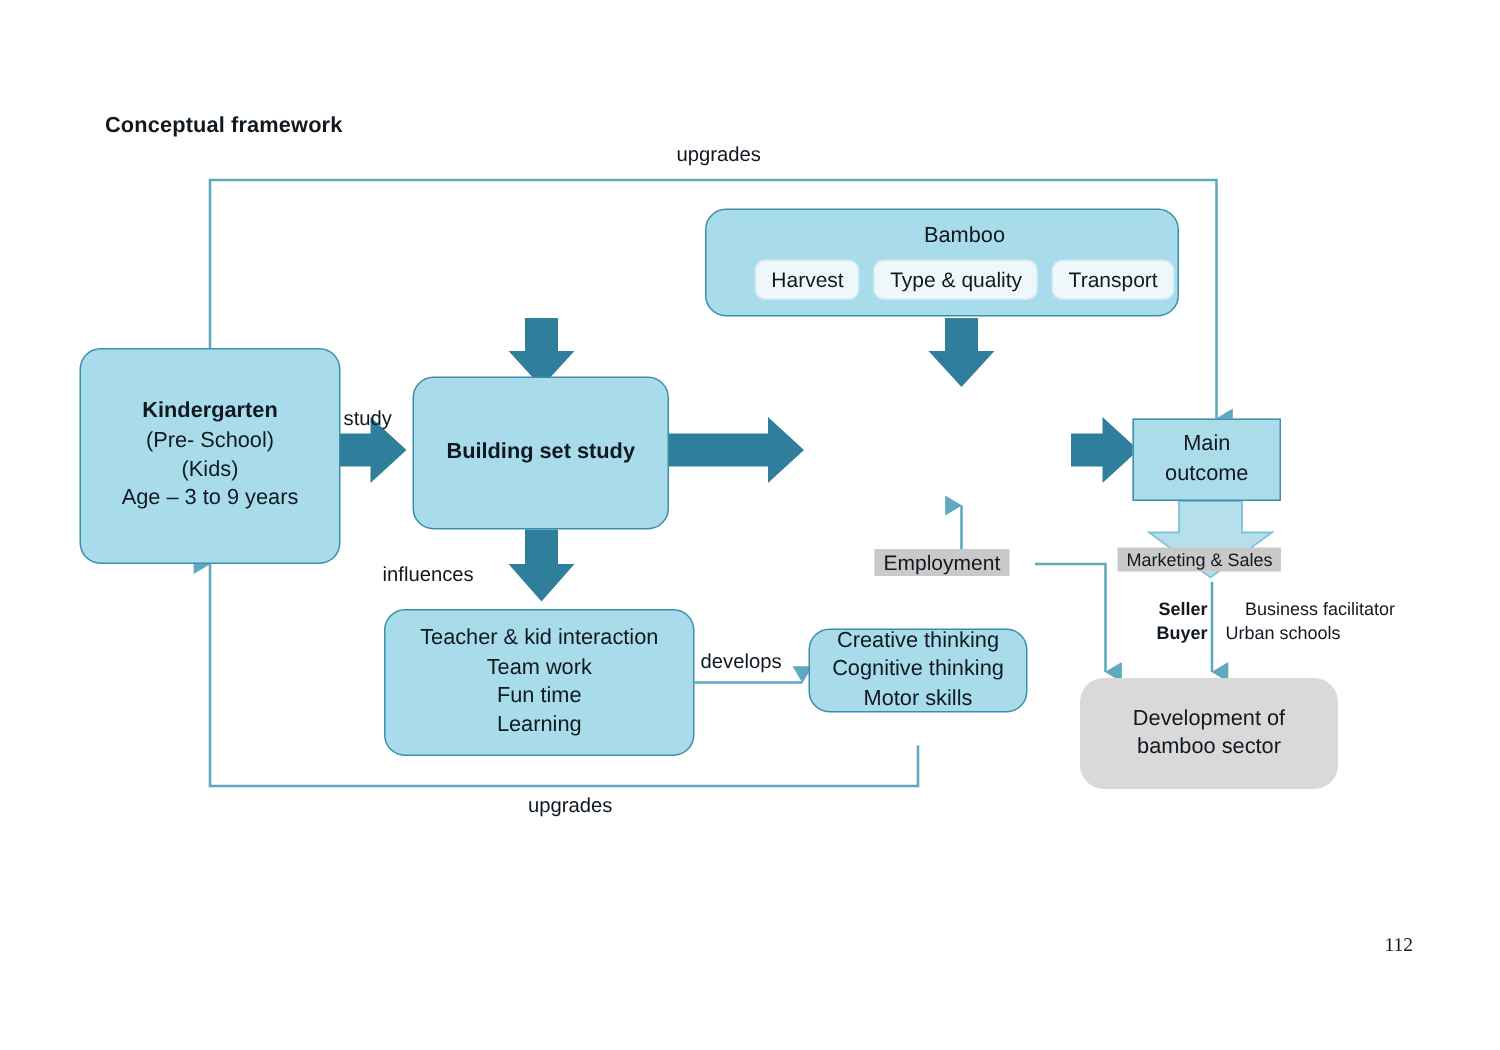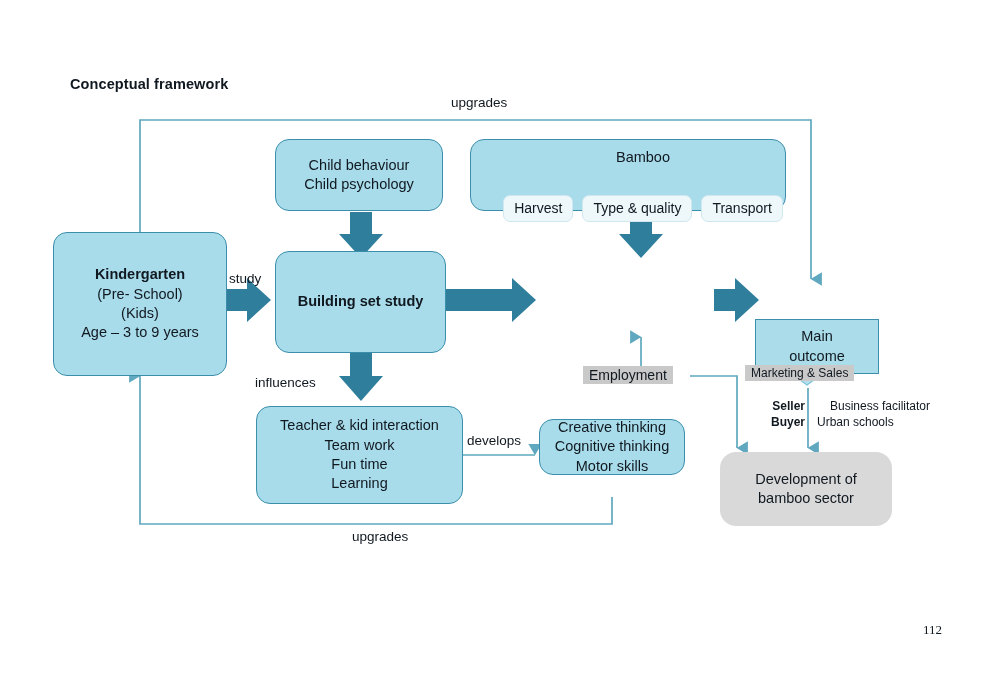--- a/index.html
+++ b/index.html
@@ -96,40 +96,36 @@
 
   <div class="ttl">Conceptual framework</div>
 
   <div class="box" style="left:53px;top:232px;width:174px;height:144px;">
     <div class="b">Kindergarten</div>
     <div>(Pre- School)</div>
     <div>(Kids)</div>
     <div>Age – 3 to 9 years</div>
   </div>
 
-  <div class="box" style="left:275px;top:139px;width:168px;height:72px;">
-    <div>Child behaviour</div>
-    <div>Child psychology</div>
-  </div>
 
   <div class="box bamboo" style="left:470px;top:139px;width:316px;height:72px;">
     <div style="margin-bottom:6px;">Bamboo</div>
-    <div style="display:flex;gap:9px;align-items:flex-start;margin-top:22px;">
+    <div style="display:flex;gap:9px;align-items:flex-start;">
       <span class="chip">Harvest</span>
       <span class="chip">Type &amp; quality</span>
       <span class="chip">Transport</span>
     </div>
   </div>
 
   <div class="box" style="left:275px;top:251px;width:171px;height:102px;">
     <div class="b">Building set study</div>
   </div>
 
 
-  <div class="box sharp" style="left:755px;top:279px;width:124px;height:55px;margin-top:40px;">
+  <div class="box sharp" style="left:755px;top:279px;width:99px;height:55px;">
     <div>Main</div>
     <div>outcome</div>
   </div>
 
   <div class="box" style="left:256px;top:406px;width:207px;height:98px;">
     <div>Teacher &amp; kid interaction</div>
     <div>Team work</div>
     <div>Fun time</div>
     <div>Learning</div>
   </div>

